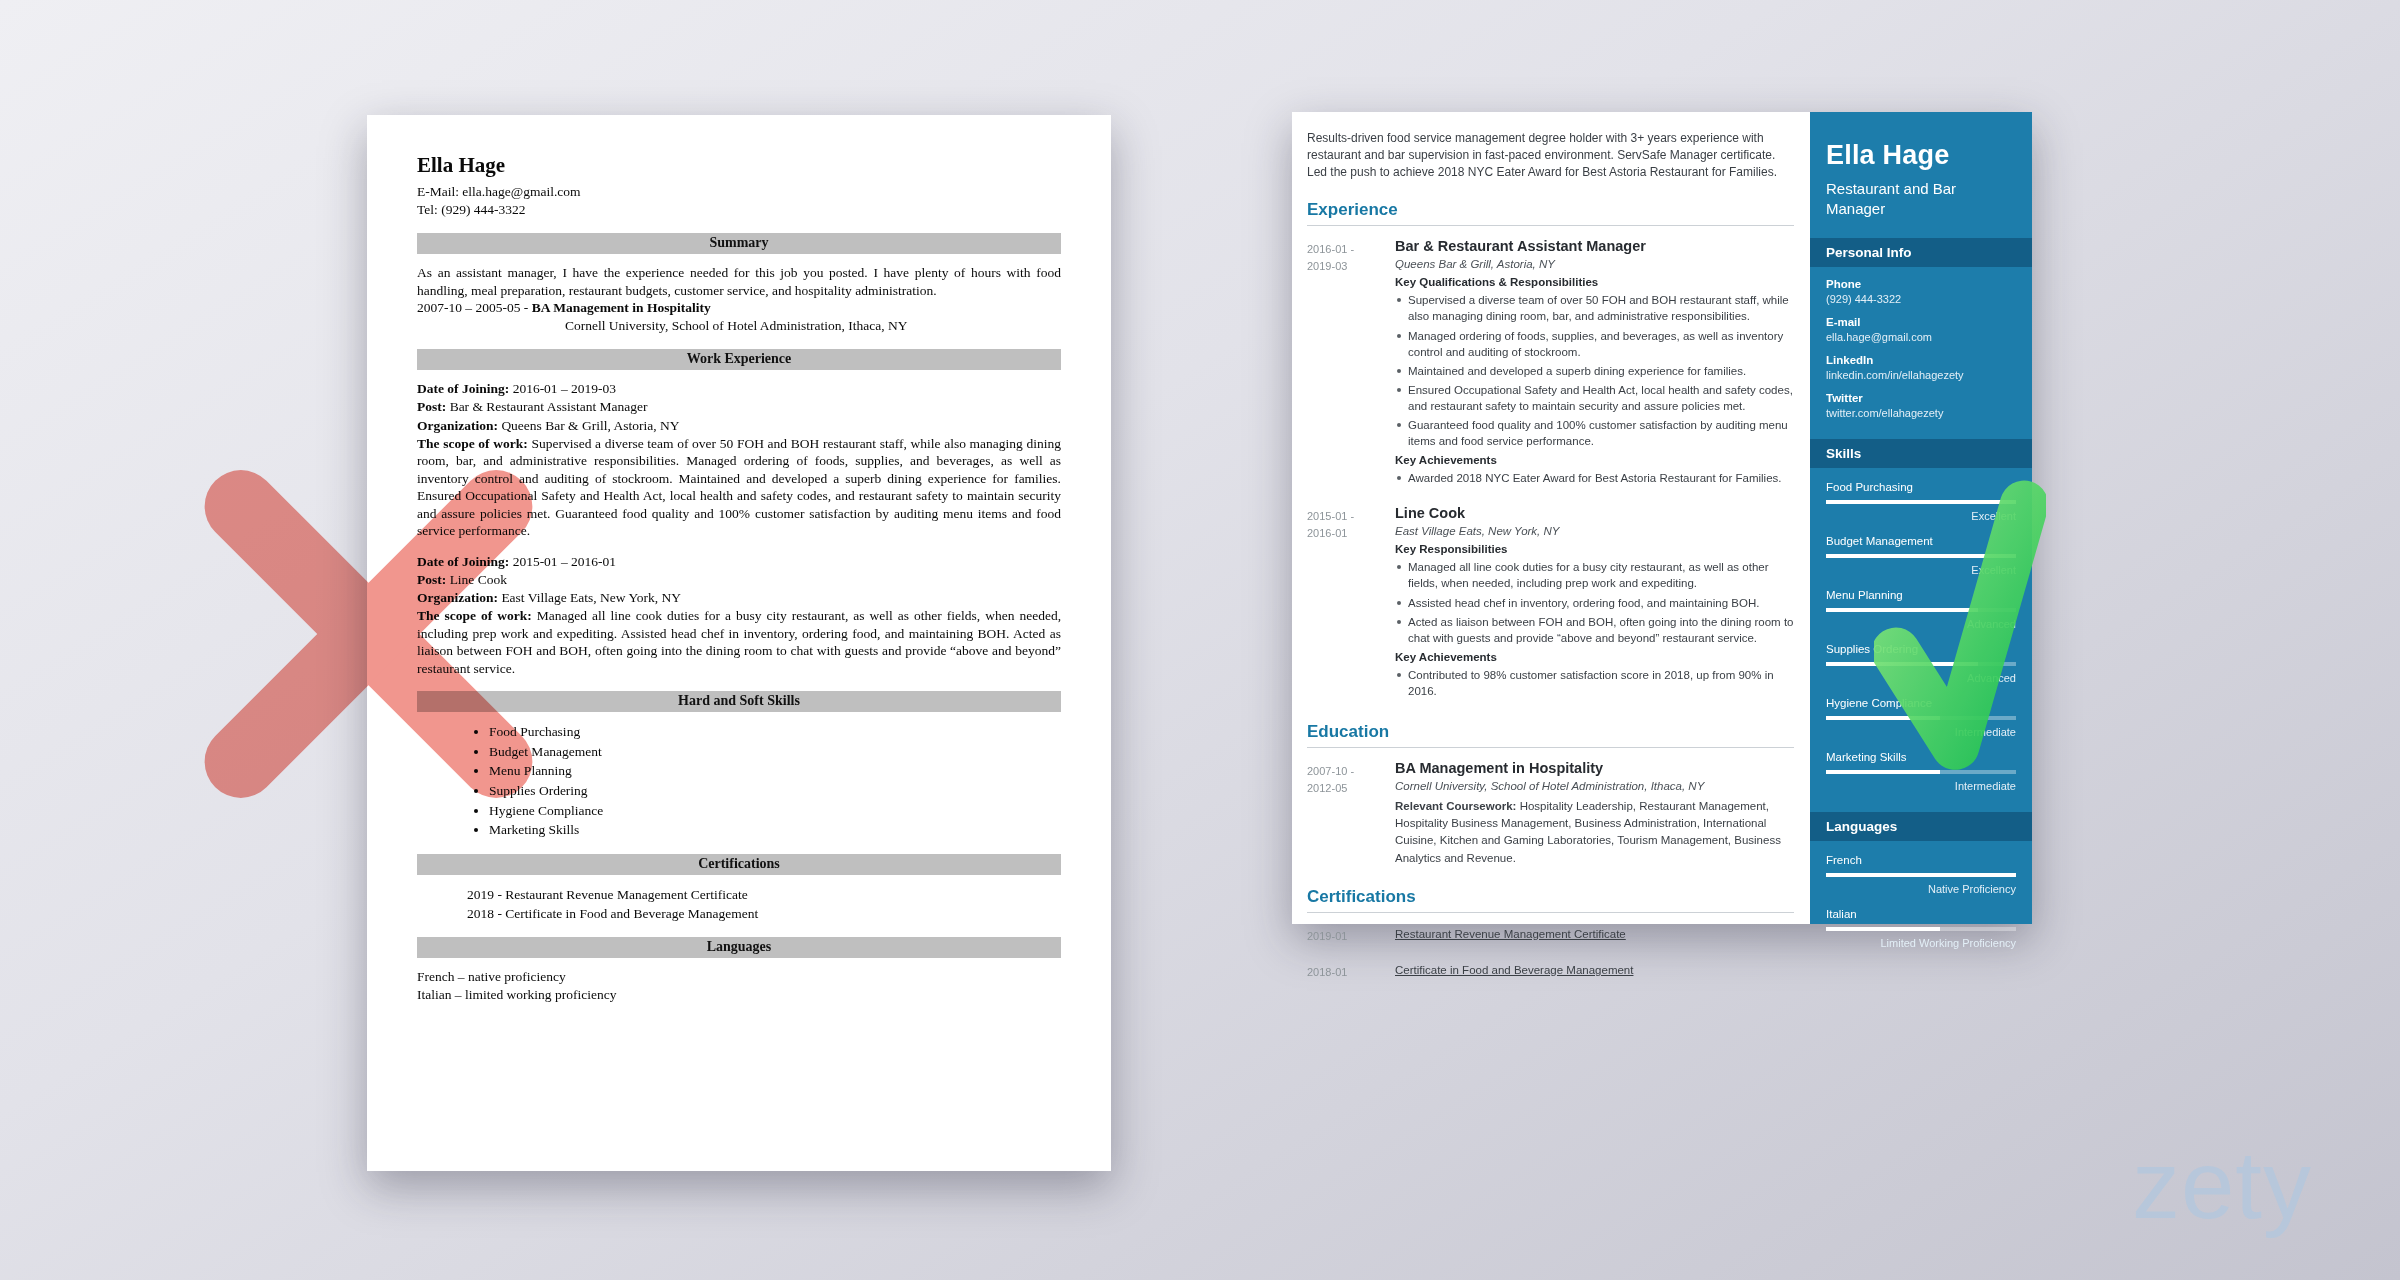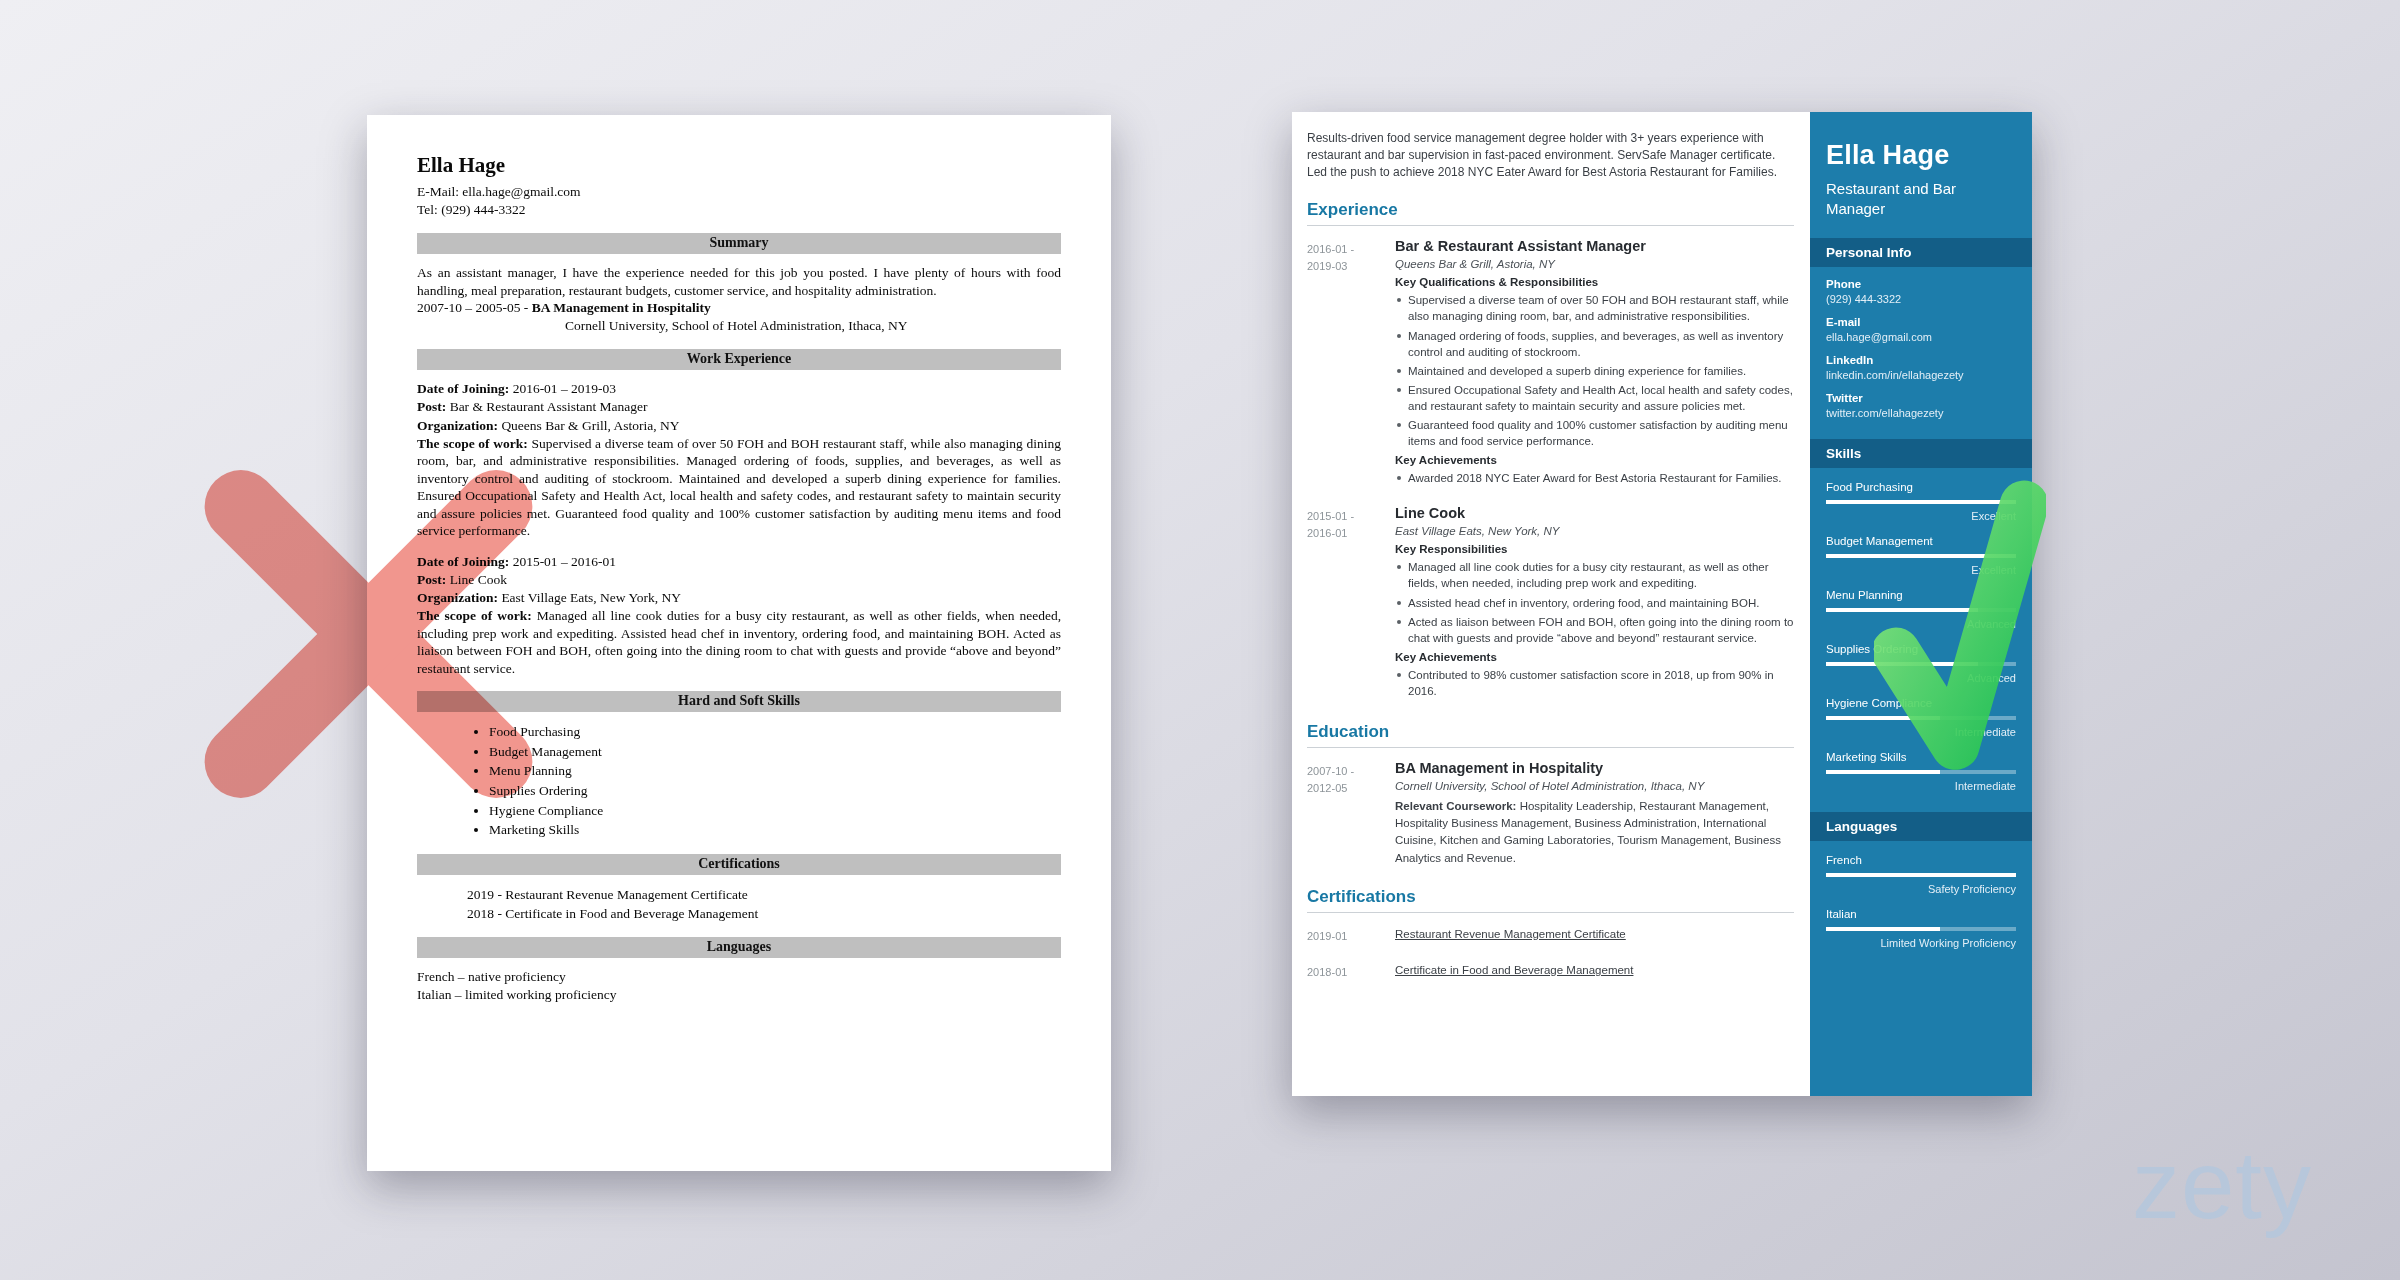--- a/index.html
+++ b/index.html
@@ -19,21 +19,21 @@
   .l-bar { background:#bfbfbf; color:#111; text-align:center; font-weight:bold;
     font-size:14px; padding:2px 0 3px; margin:14px 0 10px; }
   .l-body { font-size:13.5px; line-height:1.3; text-align:justify; }
   .l-line { font-size:13.5px; line-height:1.34; }
   .l-indent { margin-left:148px; }
   .l-ul { margin:3px 0 0 72px; font-size:13.5px; line-height:1.45; }
   .l-cert { margin-left:50px; font-size:13.5px; line-height:1.42; }
   .l-job + .l-job { margin-top:13px; }
 
   
-  .page-right { left:1292px; top:112px; width:740px; height:984px; display:flex;
+  .page-right { left:1292px; top:112px; width:740px; height:812px; display:flex;
     color:#3a3f45; }
   .r-main { width:518px; padding:18px 16px 0 15px; }
   .r-summary { font-size:12px; line-height:1.4; color:#3a3f45; }
   .r-h2 { color:#1878a4; font-size:17px; font-weight:bold;
     border-bottom:1px solid #ccd1d6; padding-bottom:5px; margin:20px 0 12px; }
   .r-row { display:grid; grid-template-columns:80px 1fr; column-gap:8px; }
   .r-row + .r-row { margin-top:16px; }
   .r-date { font-size:11px; color:#8d9499; line-height:1.55; padding-top:3px; }
   .r-job-title { font-size:14.5px; font-weight:bold; color:#272b30; margin-bottom:4px; }
   .r-company { font-size:11.5px; font-style:italic; color:#4a5056; margin-bottom:6px; }
@@ -264,21 +264,21 @@
         </div>
       <div class="sb-level">Intermediate</div>
     </div>
 
     <div class="sb-banner">Languages</div>
     <div class="sb-skill">
       <div class="sb-skill-name">French</div>
       <div class="sb-track">
           <div class="sb-fill" style="width: 100%;"></div>
         </div>
-      <div class="sb-level">Safety Proficiency</div>
+      <div class="sb-level">Native Proficiency</div>
     </div>
     <div class="sb-skill">
       <div class="sb-skill-name">Italian</div>
       <div class="sb-track">
           <div class="sb-fill" style="width: 60%;"></div>
         </div>
       <div class="sb-level">Limited Working Proficiency</div>
     </div>
   </aside>
 </div>

